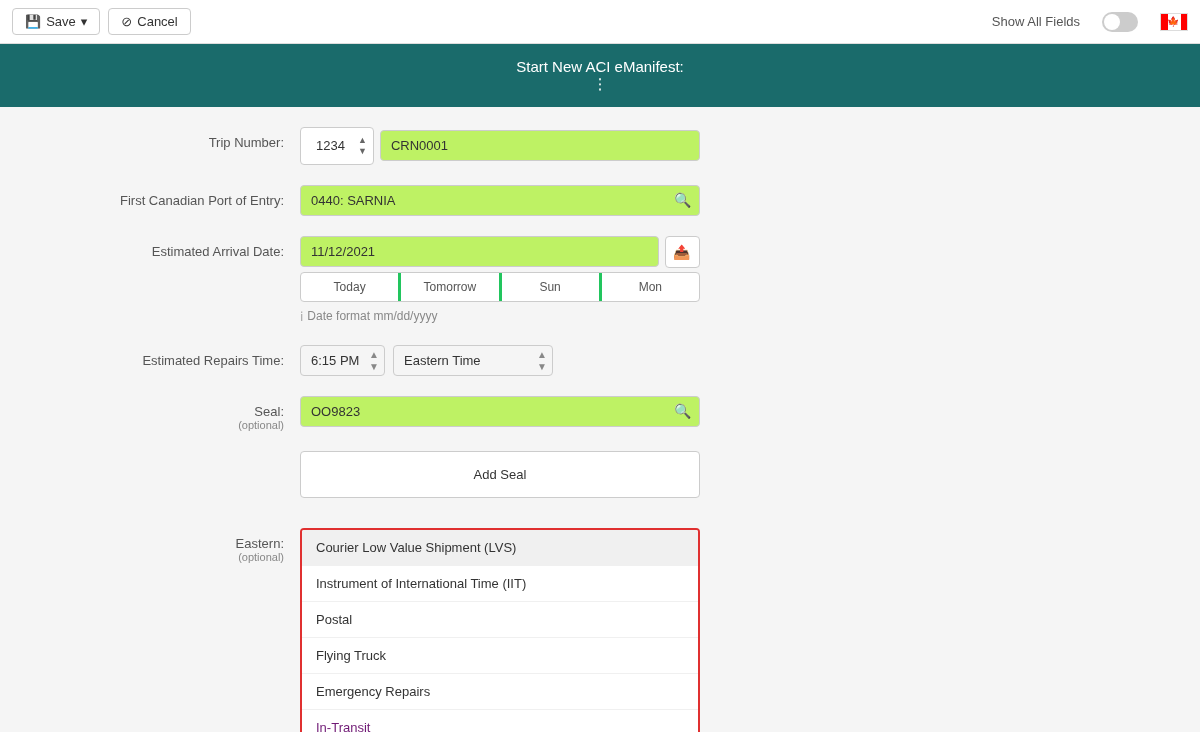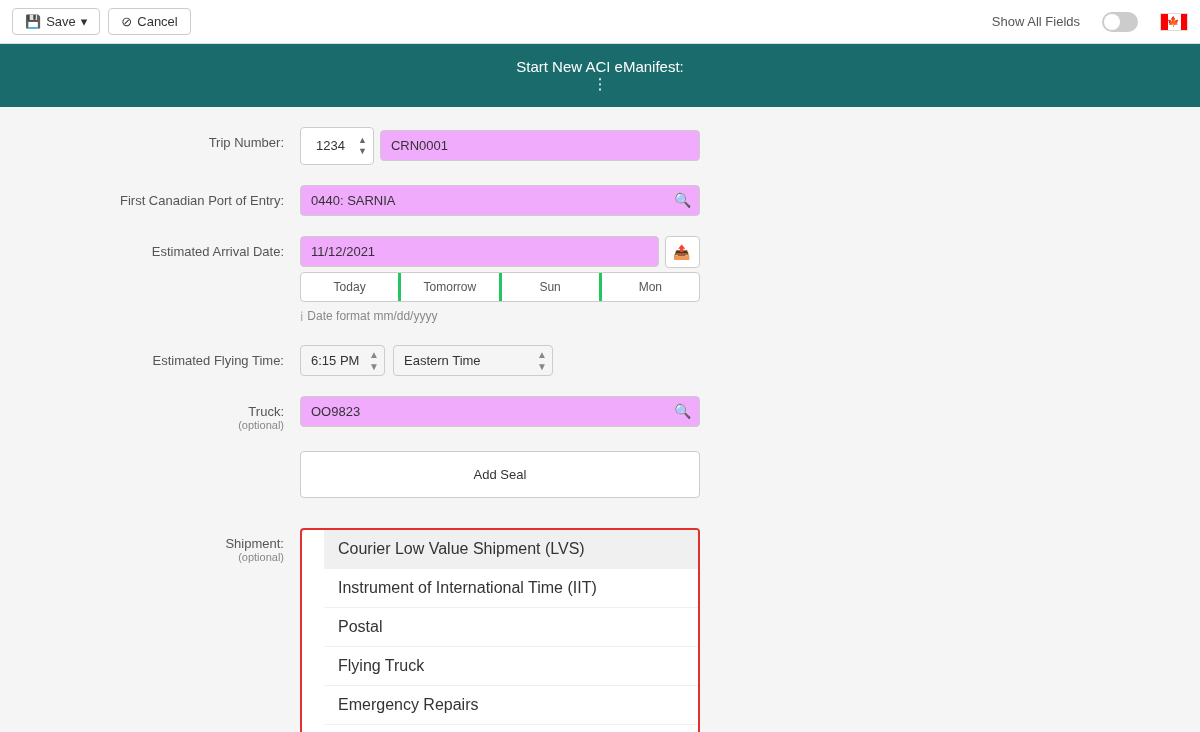--- a/index.html
+++ b/index.html
@@ -53,21 +53,21 @@
     }
     .form-label .optional {
       display: block; font-size: 11px; color: #888;
     }
     .form-control-area { flex: 1; max-width: 400px; }
 
     
     .input-row { display: flex; gap: 6px; align-items: center; }
     .input-field {
       border: 1px solid #ccc; border-radius: 4px; padding: 7px 10px;
-      font-size: 13px; color: #333; background: #f0abfc; width: 100%;
+      font-size: 13px; color: #333; background: #bef264; width: 100%;
       outline: none;
     }
     .input-with-icon { position: relative; }
     .input-with-icon .search-icon-inner {
       position: absolute; right: 8px; top: 50%; transform: translateY(-50%);
       color: #999; font-size: 14px;
     }
     .input-with-icon input { padding-right: 28px; }
     .input-stepper {
       border: 1px solid #ccc; border-radius: 4px; padding: 7px 6px;
@@ -118,23 +118,22 @@
       background: #fff; font-size: 13px; color: #333; cursor: pointer;
       margin-bottom: 10px;
     }
 
     
     .dropdown-list {
       border: 2px solid #e03030; border-radius: 4px; background: #fff;
       overflow: hidden; width: 100%;
     }
     .dropdown-item {
-      padding: 10px 14px; font-size: 16px; color: #333; cursor: pointer;
+      padding: 10px 14px; font-size: 13px; color: #333; cursor: pointer;
       border-bottom: 1px solid #f0f0f0;
-      margin-left: 22px;
     }
     .dropdown-item:last-child { border-bottom: none; }
     .dropdown-item.selected { background: #f0f0f0; }
     .dropdown-item.in-transit { color: #701a75; }
     .dropdown-scroll-area {
       border: 1px solid #ccc; border-radius: 0 0 4px 4px; background: #fff;
       padding: 4px; display: flex; justify-content: flex-end; align-items: center;
     }
     .scroll-arrows { display: flex; flex-direction: column; gap: 2px; }
     .scroll-arrow { font-size: 10px; color: #999; cursor: pointer; }
@@ -217,21 +216,21 @@
       </div>
       <div class="date-hint">
         <span class="info-icon">ℹ</span>
         <span>Date format mm/dd/yyyy</span>
       </div>
     </div>
   </div>
 
   <div class="form-row">
     <div class="form-label">
-      <span>Estimated Flying Time:</span>
+      <span>Estimated Repairs Time:</span>
     </div>
     <div class="form-control-area">
       <div class="time-row">
         <div class="select-wrap">
           <select class="input-field select-field">
             <option>6:15 PM</option>
           </select>
           <div class="select-arrow">
             <span>▲</span>
               <span>▼</span>
@@ -248,21 +247,21 @@
             <span>▲</span>
               <span>▼</span>
           </div>
         </div>
       </div>
     </div>
   </div>
 
   <div class="form-row">
     <div class="form-label">
-      <span>Truck:</span>
+      <span>Seal:</span>
       <span class="optional">(optional)</span>
     </div>
     <div class="form-control-area">
       <div class="input-with-icon">
         <input class="input-field" type="text" value="OO9823" style="">
         <span class="search-icon-inner">🔍</span>
       </div>
     </div>
   </div>
 
@@ -270,21 +269,21 @@
     <div class="form-label"></div>
     <div class="form-control-area">
       <button class="btn-add-seal">
         <span>Add Seal</span>
       </button>
     </div>
   </div>
 
   <div class="form-row">
     <div class="form-label">
-      <span>Shipment:</span>
+      <span>Eastern:</span>
       <span class="optional">(optional)</span>
     </div>
     <div class="form-control-area">
       <div class="dropdown-list">
         <div class="dropdown-item selected">Courier Low Value Shipment (LVS)</div>
         <div class="dropdown-item">Instrument of International Time (IIT)</div>
         <div class="dropdown-item">Postal</div>
         <div class="dropdown-item">Flying Truck</div>
         <div class="dropdown-item">Emergency Repairs</div>
         <div class="dropdown-item in-transit">In-Transit</div>

